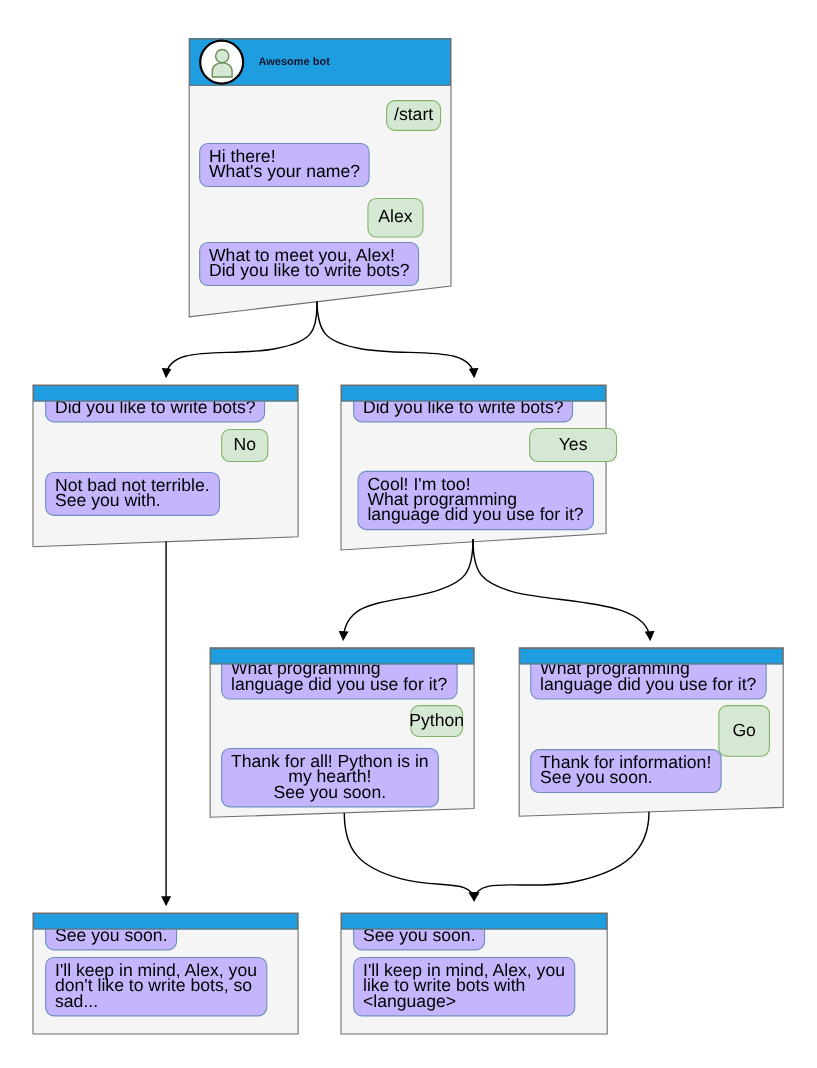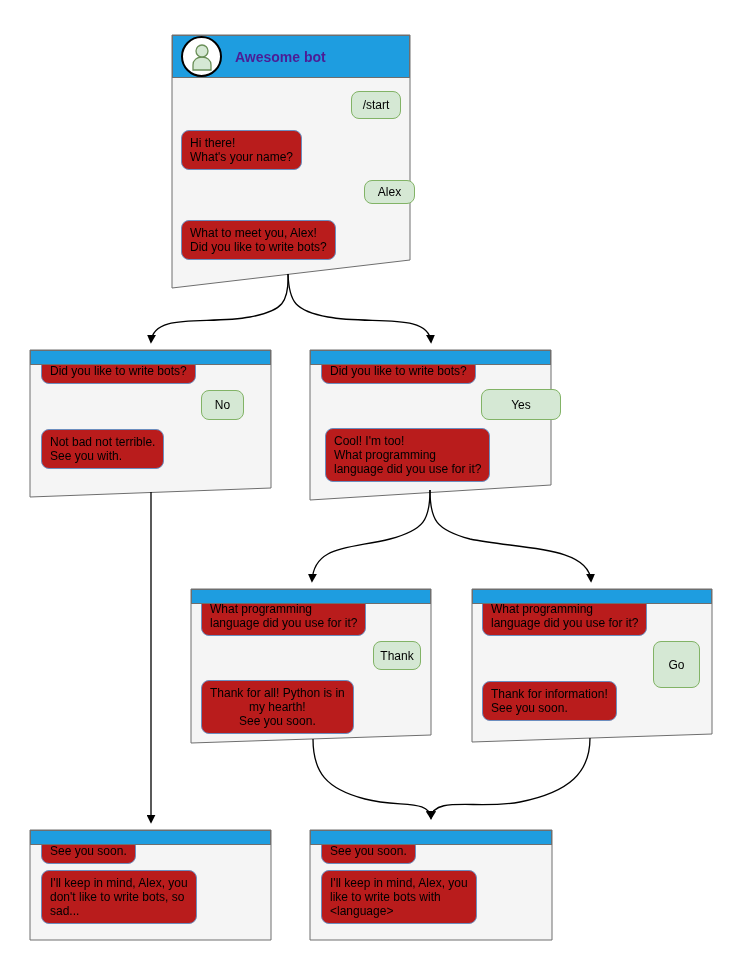--- a/index.html
+++ b/index.html
@@ -12,29 +12,29 @@
     position:absolute;box-sizing:border-box;z-index:2;
     background:#1e9de0;border:1px solid #6e6e6e;
   }
   .main-hdr{display:flex;align-items:center;}
   .avatar{
     box-sizing:border-box;width:41px;height:41px;margin-left:8px;flex:0 0 auto;
     background:#ffffff;border:2px solid #000000;border-radius:50%;
     display:flex;align-items:center;justify-content:center;
   }
   .title{
-    margin-left:13px;color:#4c1d95;font-size:14px;font-weight:bold;
+    margin-left:13px;color:#0f172a;font-size:10px;font-weight:bold;
     white-space:nowrap;
   }
   .bubble{
     position:absolute;box-sizing:border-box;z-index:1;
-    font-size:12px;line-height:14px;color:#000000;white-space:pre-line;
+    font-size:16px;line-height:14px;color:#000000;white-space:pre-line;
   }
   .bot{
-    background:#b91c1c;border:1px solid #6c8ebf;border-radius:8px;
+    background:#c4b5fd;border:1px solid #6c8ebf;border-radius:8px;
     padding:5px 8px;text-align:left;
   }
   .user{
     background:#d5e8d4;border:1px solid #82b366;border-radius:8px;
     display:flex;align-items:center;justify-content:center;text-align:center;
   }
 </style>
 </head>
 <body>
 
@@ -76,38 +76,38 @@
   <div class="hdr" style="left:30px;top:350px;width:241px;height:15px;"></div>
   <div class="hdr" style="left:310px;top:350px;width:241px;height:15px;"></div>
   <div class="hdr" style="left:191px;top:589px;width:240px;height:15px;"></div>
   <div class="hdr" style="left:472px;top:589px;width:240px;height:15px;"></div>
   <div class="hdr" style="left:30px;top:830px;width:241px;height:15px;"></div>
   <div class="hdr" style="left:310px;top:830px;width:242px;height:15px;"></div>
 
   <div class="bubble user" style="left:351px;top:91px;width:50px;height:28px;">/start</div>
   <div class="bubble bot" style="left:181px;top:130px;">Hi there!
 What's your name?</div>
-  <div class="bubble user" style="left:364px;top:180px;width:51px;height:24px;">Alex</div>
+  <div class="bubble user" style="left:334px;top:180px;width:51px;height:36px;">Alex</div>
   <div class="bubble bot" style="left:181px;top:220px;">What to meet you, Alex!
 Did you like to write bots?</div>
 
   <div class="bubble bot" style="left:41px;top:358px;">Did you like to write bots?</div>
   <div class="bubble user" style="left:201px;top:390px;width:43px;height:30px;">No</div>
   <div class="bubble bot" style="left:41px;top:429px;">Not bad not terrible.
 See you with.</div>
 
   <div class="bubble bot" style="left:321px;top:358px;">Did you like to write bots?</div>
   <div class="bubble user" style="left:481px;top:389px;width:80px;height:31px;">Yes</div>
   <div class="bubble bot" style="left:325px;top:428px;">Cool! I'm too!
 What programming
 language did you use for it?</div>
 
   <div class="bubble bot" style="left:201px;top:596px;">What programming
 language did you use for it?</div>
-  <div class="bubble user" style="left:373px;top:641px;width:48px;height:29px;">Thank</div>
+  <div class="bubble user" style="left:373px;top:641px;width:48px;height:29px;">Python</div>
   <div class="bubble bot" style="left:201px;top:680px;text-align:center;">Thank for all! Python is in
 my hearth!
 See you soon.</div>
 
   <div class="bubble bot" style="left:482px;top:596px;">What programming
 language did you use for it?</div>
   <div class="bubble user" style="left:653px;top:641px;width:47px;height:47px;">Go</div>
   <div class="bubble bot" style="left:482px;top:681px;">Thank for information!
 See you soon.</div>
 

